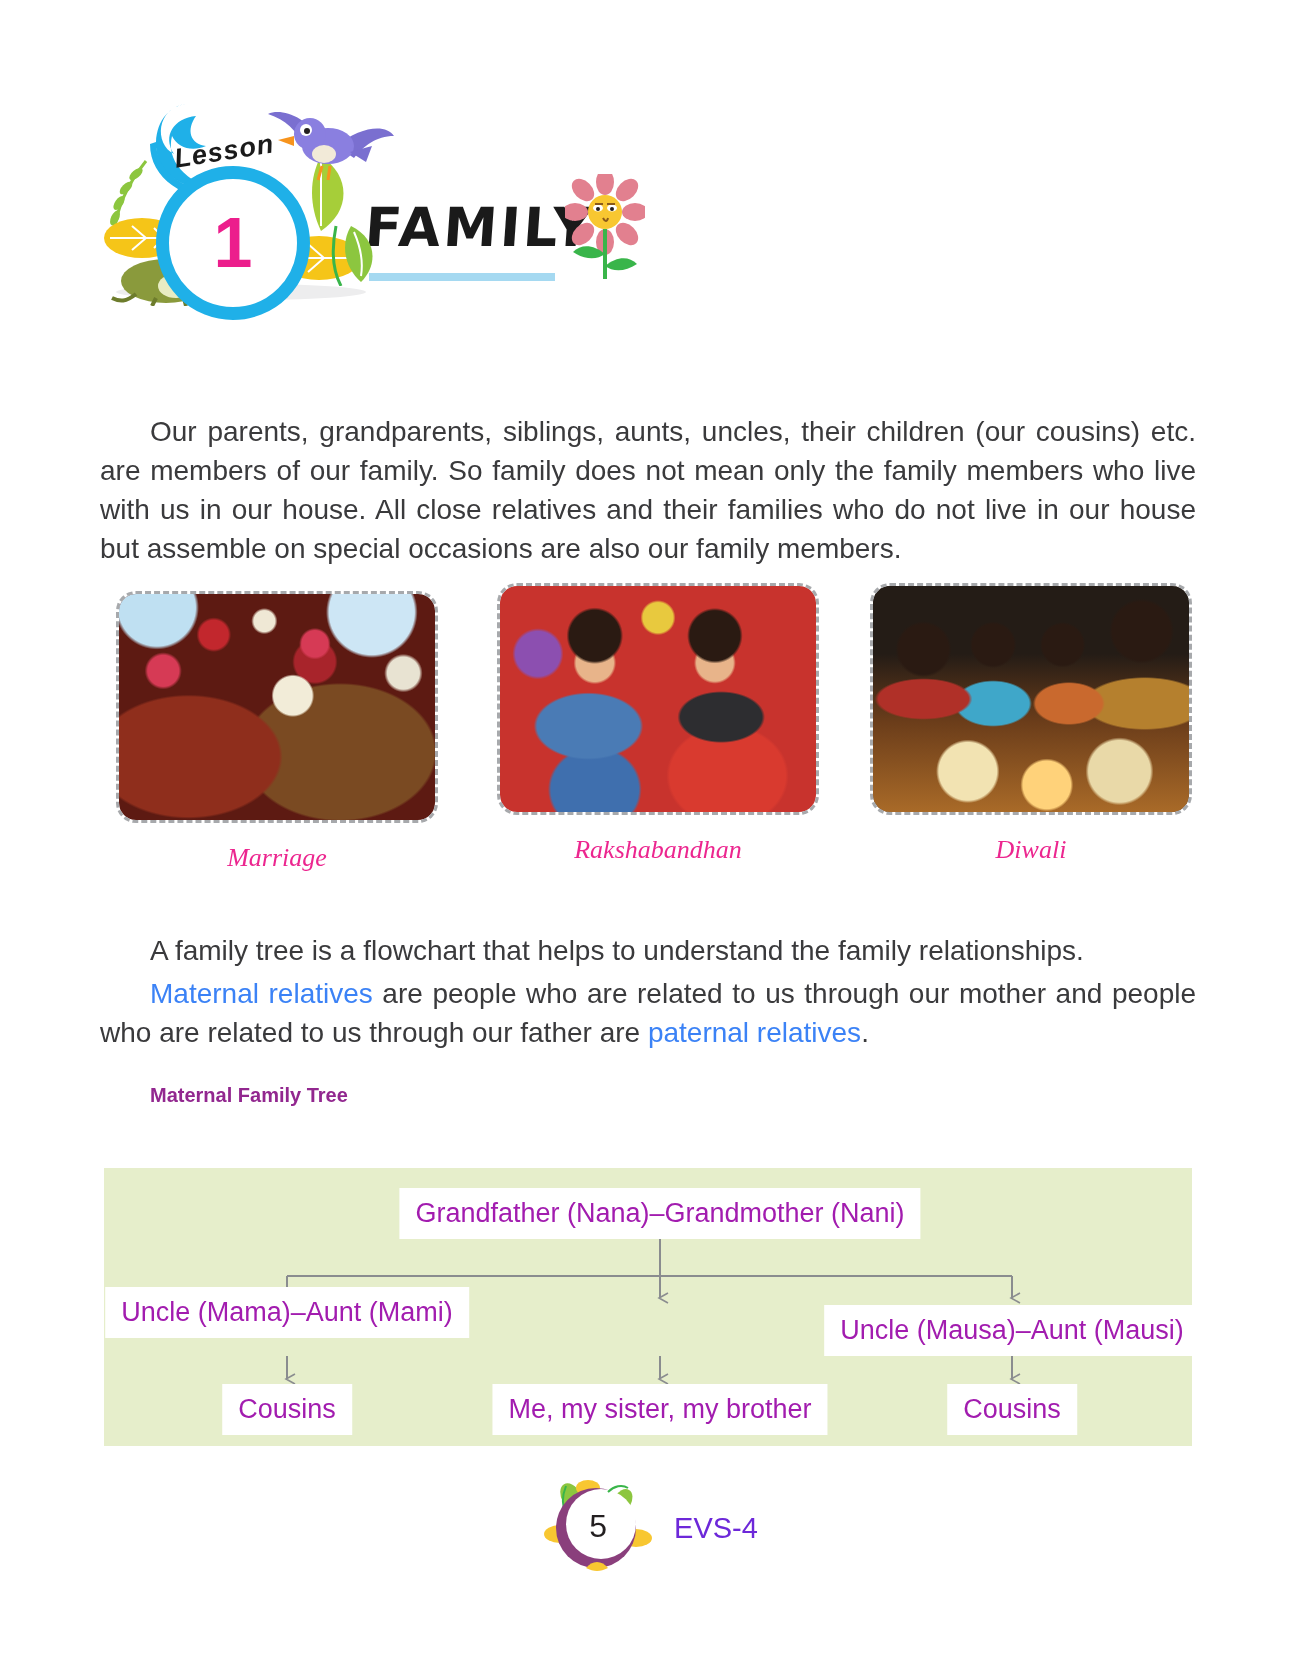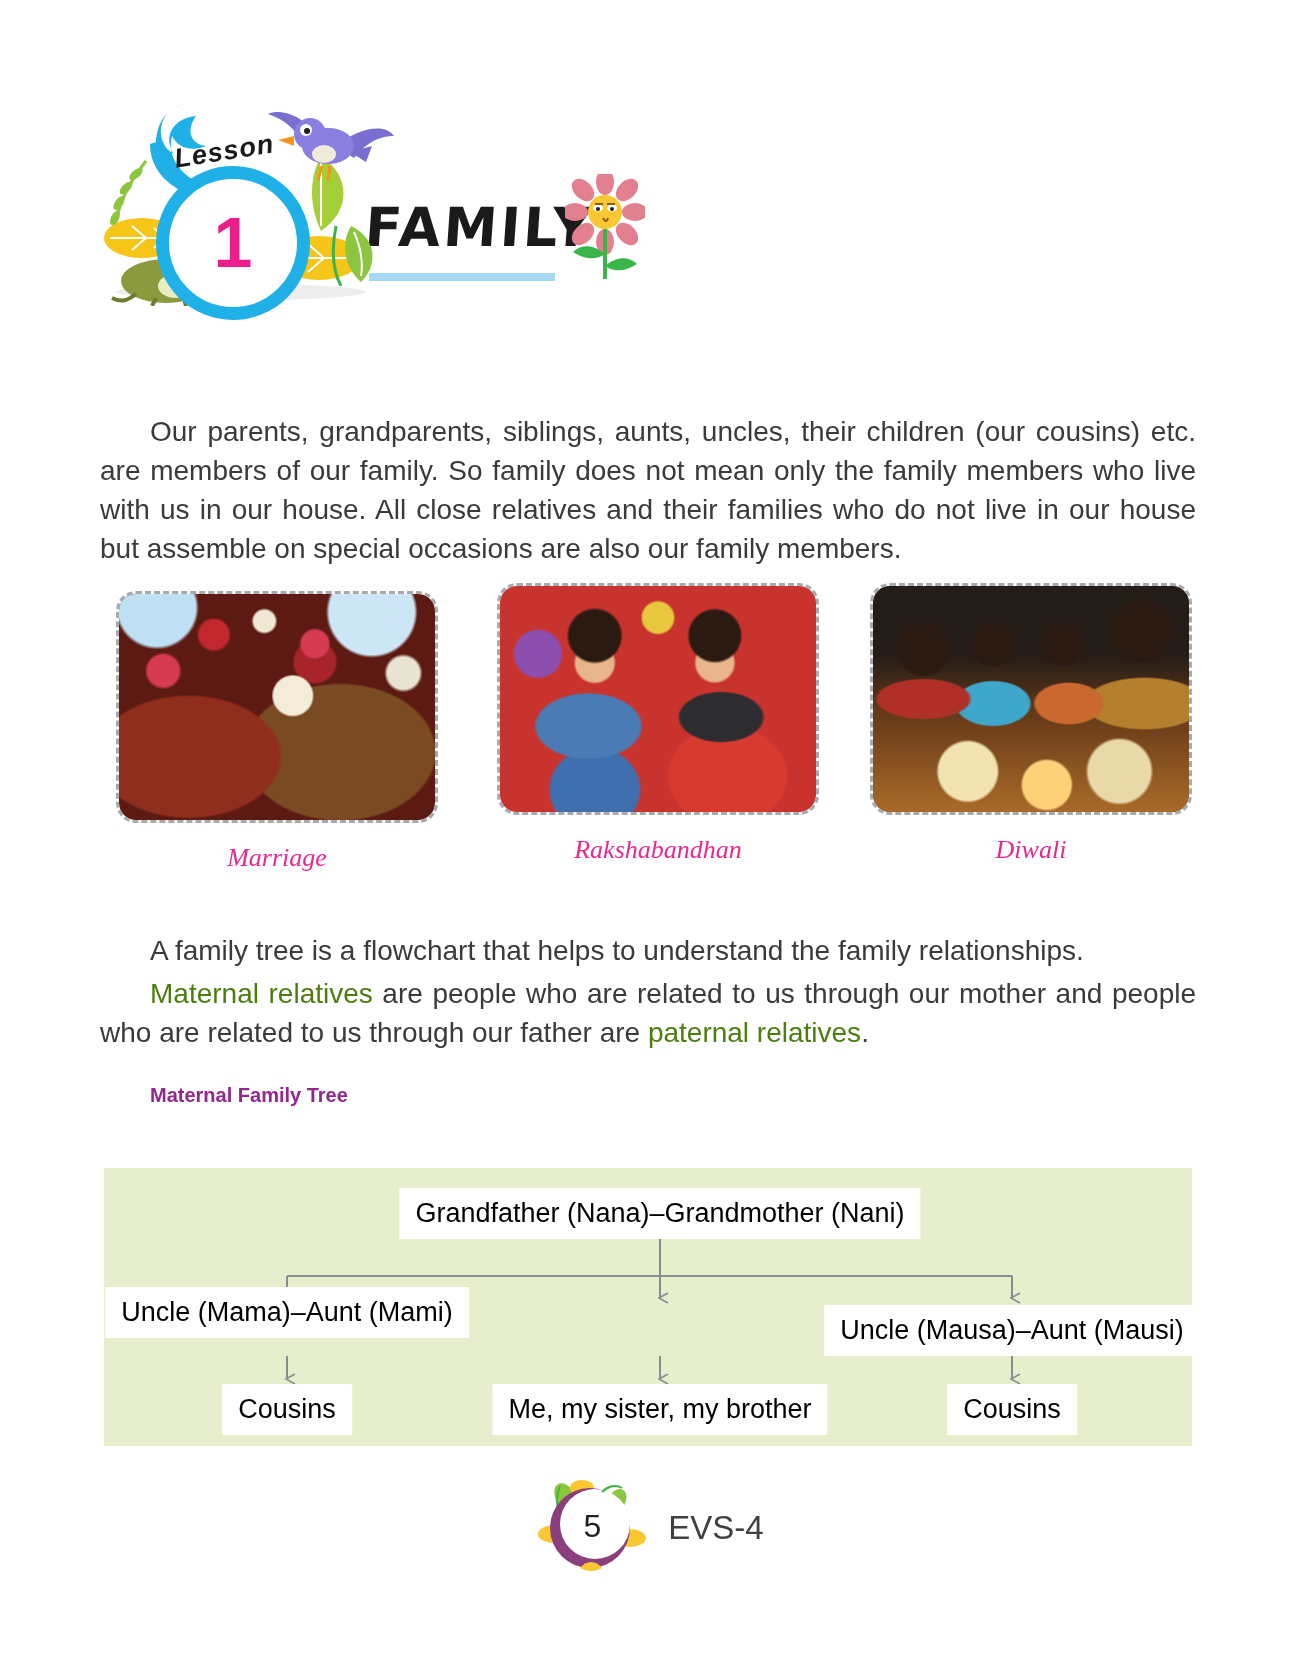--- a/index.html
+++ b/index.html
@@ -43,21 +43,21 @@
   .title-flower{position:absolute;left:200px;top:-22px;}
   
   .para{
     position:absolute;left:100px;width:1096px;
     font-size:28px;line-height:39px;text-align:justify;color:#3a3a3c;
   }
   .para.indent{text-indent:50px;}
   #intro{top:384px;}
   #para-tree{top:903px;}
   #para-relatives{top:946px;}
-  .blue{color:#4d7c0f;}
+  .blue{color:#3b82f6;}
   
   .photo-row{
     position:absolute;left:104px;top:583px;width:1092px;
     display:flex;justify-content:space-between;
   }
   .figure{width:330px;display:flex;flex-direction:column;align-items:center;}
   .photo{
     width:322px;height:232px;border:3px dashed #a7a9ac;border-radius:20px;
     box-sizing:border-box;background-clip:padding-box;
   }
@@ -115,42 +115,42 @@
     position:absolute;left:150px;top:1084px;
     font-size:20px;font-weight:bold;color:#92278f;
   }
   .tree-panel{
     position:absolute;left:104px;top:1168px;width:1088px;height:278px;
     background:#e6eecb;
   }
   .tree-svg{position:absolute;left:0;top:0;}
   .node{
     position:absolute;transform:translateX(-50%);
-    background:#ffffff;color:#000000;
+    background:#ffffff;color:#a21caf;
     font-size:27px;line-height:1;
     padding:12px 16px;white-space:nowrap;
   }
   .n-root{left:556px;top:20px;}
   .n-m1{left:183px;top:119px;}
   .n-m2{left:556px;top:137px;}
   .n-m3{left:908px;top:137px;}
   .n-b1{left:183px;top:216px;}
   .n-b2{left:556px;top:216px;}
   .n-b3{left:908px;top:216px;}
   
   .footer{
     position:absolute;left:0;top:1472px;width:100%;
     display:flex;justify-content:center;align-items:center;gap:16px;
   }
   .page-badge{position:relative;width:120px;height:112px;}
   .page-number{
     position:absolute;left:50%;top:54px;transform:translate(-50%,-50%);
     font-size:32px;color:#231f20;
   }
-  .book-code{font-size:33px;color:#404040;text-align:right;}
+  .book-code{font-size:29px;color:#6d28d9;text-align:right;}
 </style>
 </head>
 <body>
 
 <div class="page">
 
   <div class="badge-cluster">
     <div class="shadow-ellipse"></div>
 
     <svg class="deco" style="left:30px;top:0px;" width="120" height="110" viewBox="0 0 120 110">

